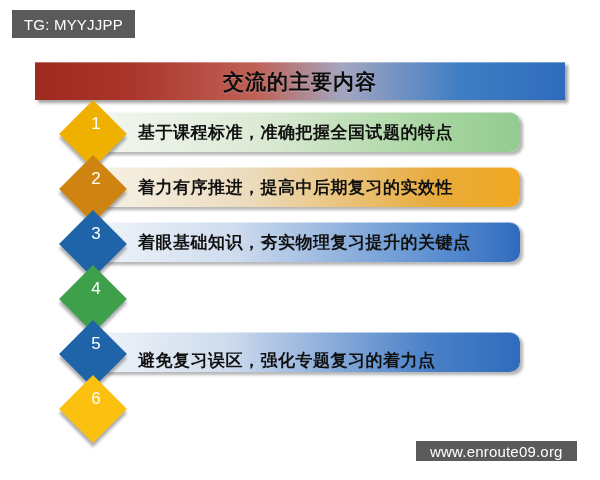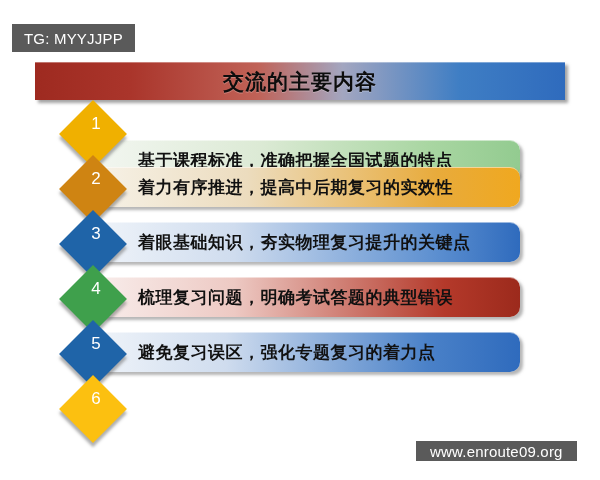--- a/index.html
+++ b/index.html
@@ -23,21 +23,21 @@
     font-family: "Liberation Sans", sans-serif;
     font-size: 15px;
     letter-spacing: 0.2px;
     display: flex;
     align-items: center;
     justify-content: center;
     white-space: nowrap;
   }
   #wm-top {
     left: 12px;
-    top: 24px;
+    top: 10px;
     height: 28px;
     padding: 0 12px;
   }
   #wm-bottom {
     left: 416px;
     top: 441px;
     height: 20px;
     padding: 0 14px;
   }
 
@@ -125,25 +125,25 @@
     top: 12px;
     width: 68px;
     text-align: center;
     font-family: "Liberation Sans", sans-serif;
     font-size: 17px;
     color: #ffffff;
     line-height: 1;
   }
 
   
-  .bar-g1 { background: linear-gradient(to right, #f2f6f0 0%, #dcead5 38%, #a9d6a2 78%, #93cb90 100%); margin-top: 28px; }
+  .bar-g1 { background: linear-gradient(to right, #f2f6f0 0%, #dcead5 38%, #a9d6a2 78%, #93cb90 100%); }
   .bar-g2 { background: linear-gradient(to right, #f6f1e6 0%, #ecdcbe 35%, #e8ab3c 80%, #f0a81f 100%); }
   .bar-g3 { background: linear-gradient(to right, #eef3f9 0%, #cfdcee 32%, #5c8fd0 80%, #2f6bbd 100%); }
   .bar-g4 { background: linear-gradient(to right, #f8ecea 0%, #edc9c3 32%, #b4392a 82%, #9c2a1c 100%); }
-  .bar-g5 { background: linear-gradient(to right, #eef3f9 0%, #cfdcee 30%, #4a81c8 78%, #2f6bbd 100%); }
+  .bar-g5 { background: linear-gradient(to right, #eef3f9 0%, #cfdcee 30%, #4a81c8 78%, #2f6bbd 100%); align-items: flex-end; }
   .bar-g6 { background: linear-gradient(to right, #f5f8f3 0%, #e2eeda 35%, #aed7a6 80%, #97cd92 100%); }
 
   .dia-c1 { background: #f0b000; }
   .dia-c2 { background: #cf8412; }
   .dia-c3 { background: #1f64a8; }
   .dia-c4 { background: #3fa04c; }
   .dia-c5 { background: #1f64a8; }
   .dia-c6 { background: #fcc010; }
 </style>
 </head>
@@ -179,23 +179,20 @@
     <div class="bar bar-g3">
       <span class="bar-text">着眼基础知识，夯实物理复习提升的关键点</span>
     </div>
     <div class="diamond-wrap">
       <div class="diamond dia-c3"></div>
       <span class="diamond-num">3</span>
     </div>
   </div>
 
   <div class="row" style="top:269px;">
-    <div class="bar bar-g4">
-      <span class="bar-text">梳理复习问题，明确考试答题的典型错误</span>
-    </div>
     <div class="diamond-wrap">
       <div class="diamond dia-c4"></div>
       <span class="diamond-num">4</span>
     </div>
   </div>
 
   <div class="row" style="top:324px;">
     <div class="bar bar-g5">
       <span class="bar-text">避免复习误区，强化专题复习的着力点</span>
     </div>

